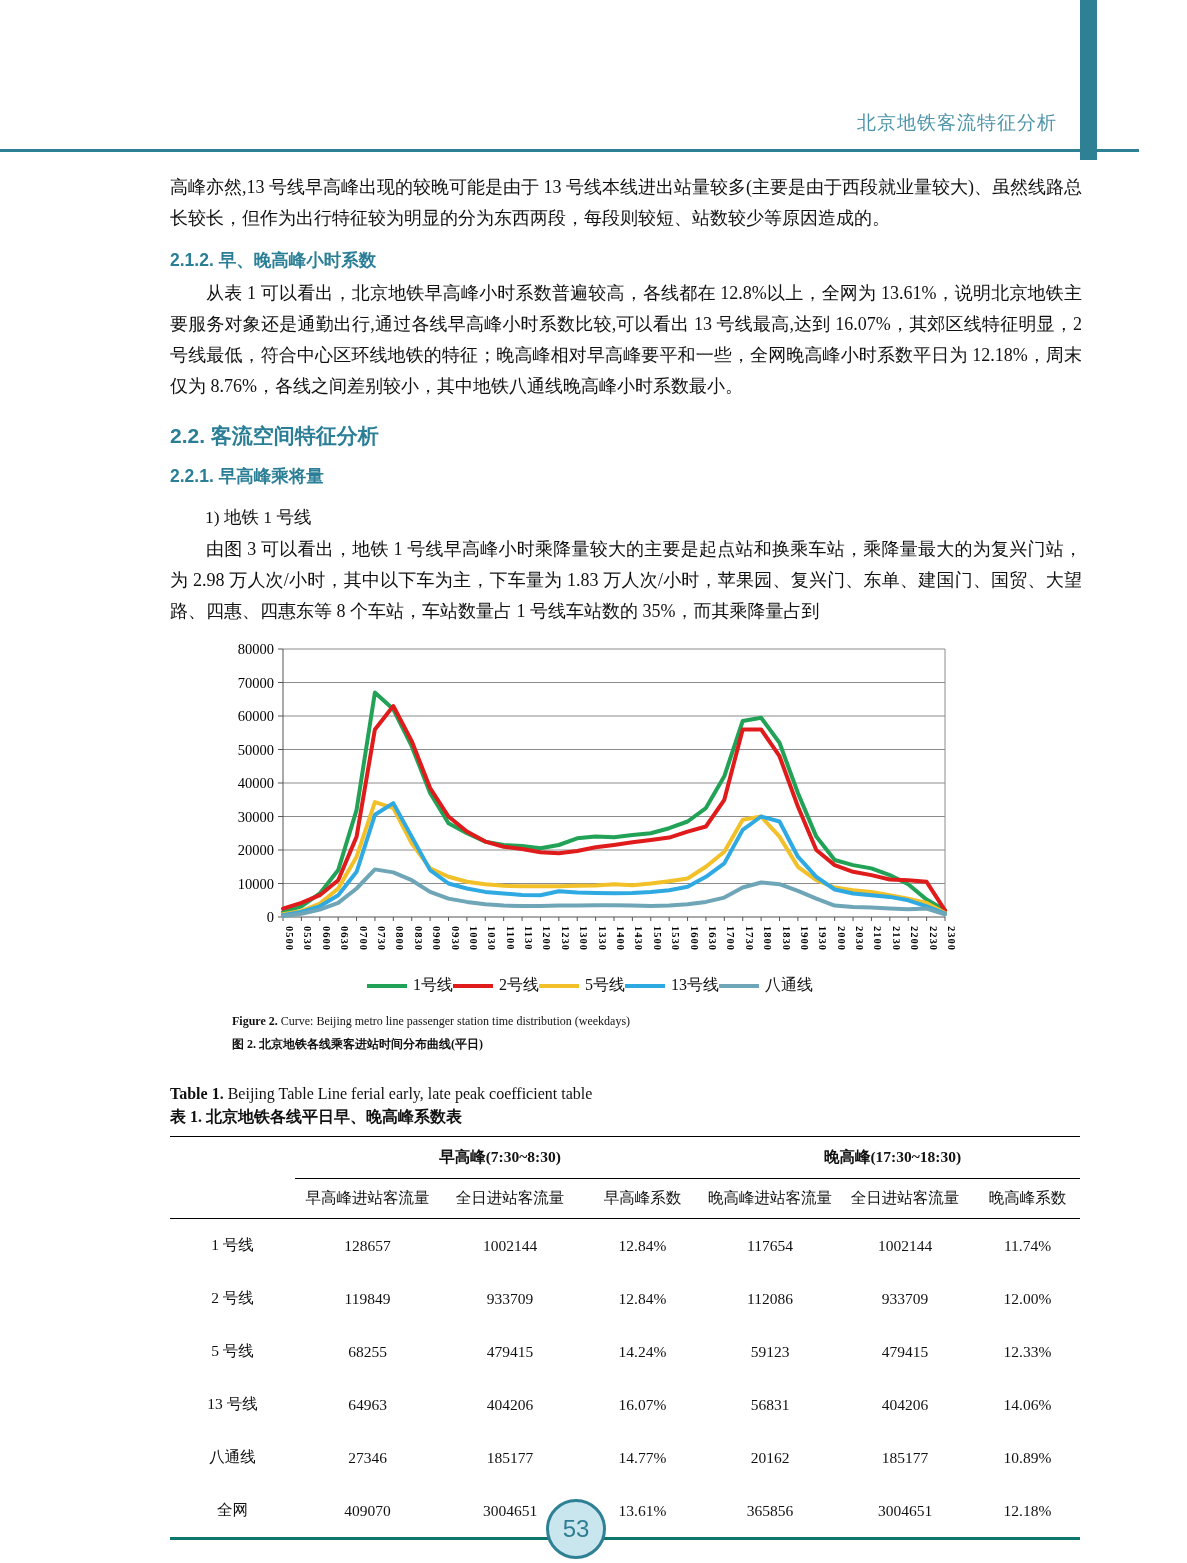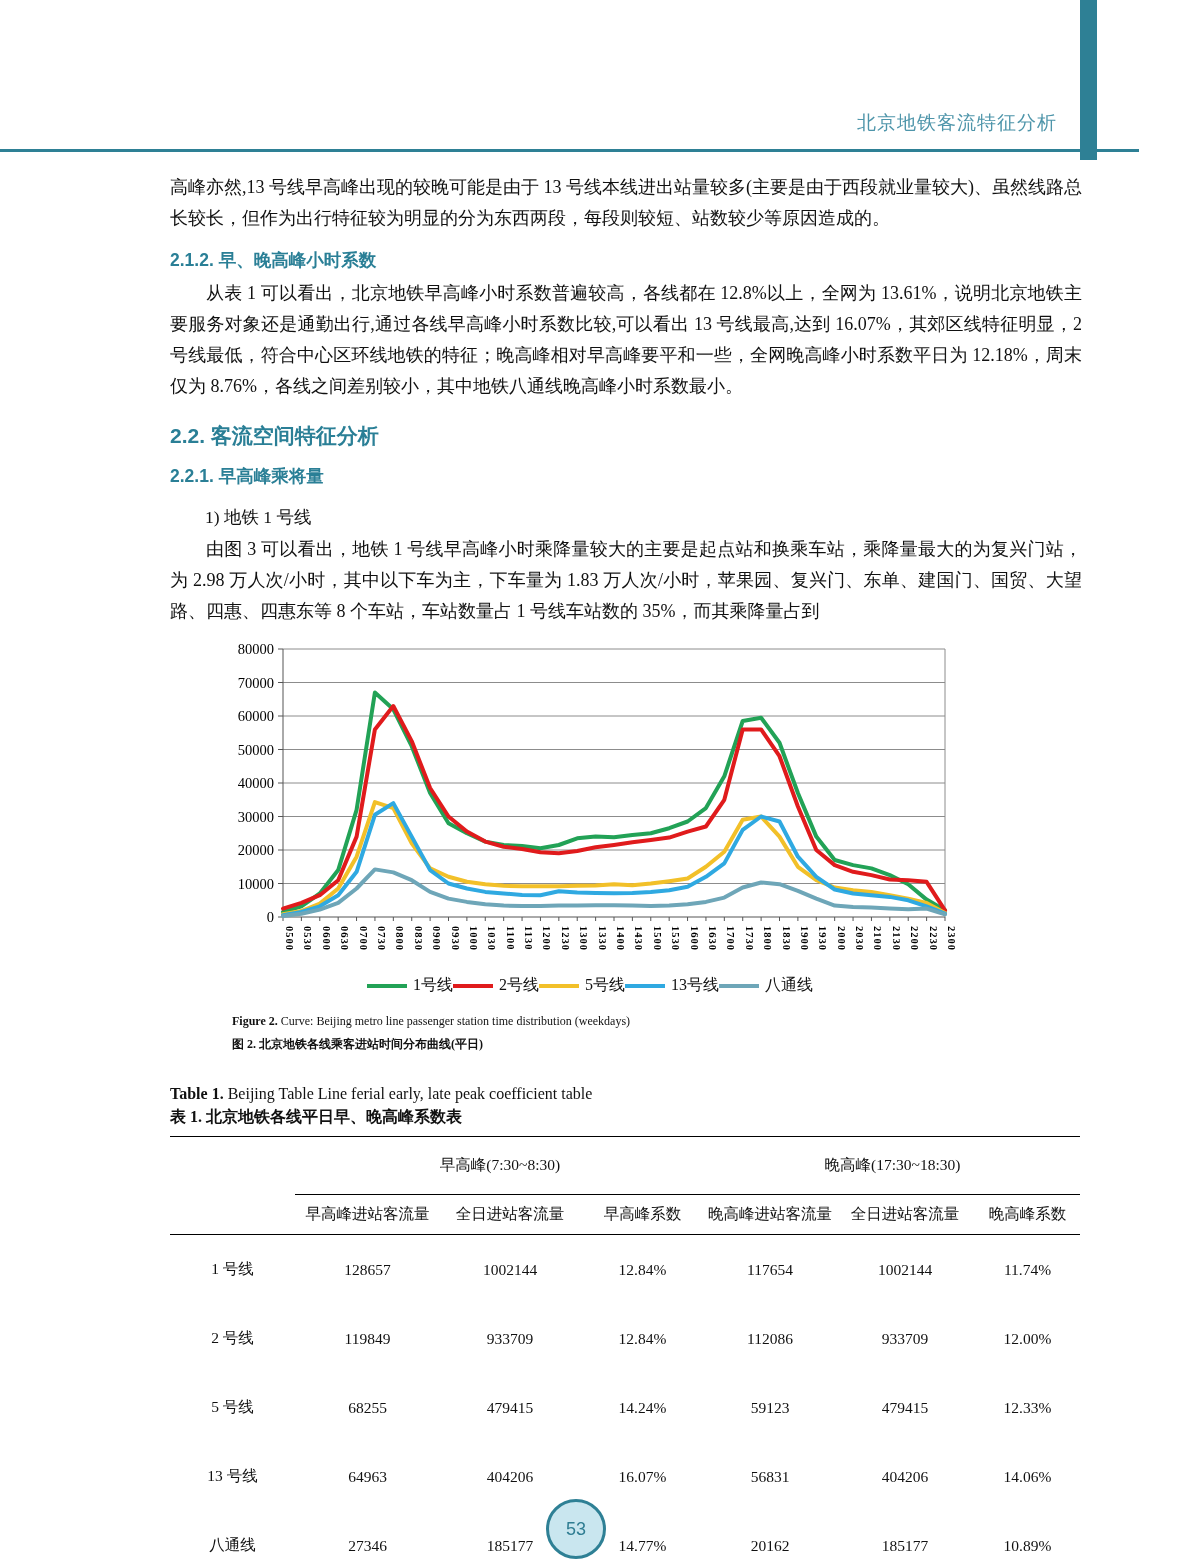--- a/index.html
+++ b/index.html
@@ -25,30 +25,30 @@
   .legend-item{display:flex;align-items:center;gap:6px;}
   .legend-swatch{width:40px;height:4px;display:inline-block;}
   
   .fig-caption{margin:14px 0 0 62px;font-size:12px;line-height:23px;}
   .tbl-caption{margin:26px 0 8px 0;font-size:16px;line-height:23px;}
   .cap-label{font-weight:bold;}
   .cap-zh{font-weight:bold;}
   
   table.data{border-collapse:collapse;width:910px;margin-top:4px;font-size:15.5px;table-layout:fixed;}
   table.data td,table.data th{padding:8px 2px;text-align:center;font-weight:normal;vertical-align:middle;}
-  tr.group-row td{border-bottom:none;padding:18px 2px;}
+  tr.group-row td{border-bottom:none;padding:10px 2px;font-weight:bold;}
   tr.group-row td.grouped{border-bottom:1.2px solid #000;}
   table.data{border-top:1.5px solid #000;}
   tr.col-row th{border-bottom:1.2px solid #000;padding:9px 2px;}
-  tr.data-row td{padding:24px 2px;text-align:center;}
+  tr.data-row td{padding:16px 2px;text-align:center;}
   tr.data-row:last-child td{border-bottom:3px solid #0f766e;}
   
   .page-num{position:absolute;left:546px;top:1499px;width:54px;height:54px;border-radius:50%;
             background:#C9E6EF;border:3px solid #2E8095;display:flex;align-items:center;justify-content:center;
-            color:#2F7D92;font-size:18px;font-family:"Liberation Sans","DejaVu Sans",sans-serif;}
+            color:#2F7D92;font-size:24px;font-family:"Liberation Sans","DejaVu Sans",sans-serif;}
 </style>
 </head>
 <body>
 
 <div class="page">
 
   <div class="corner-bar"></div>
   <div class="header-title">北京地铁客流特征分析</div>
   <div class="header-rule"></div>
 

